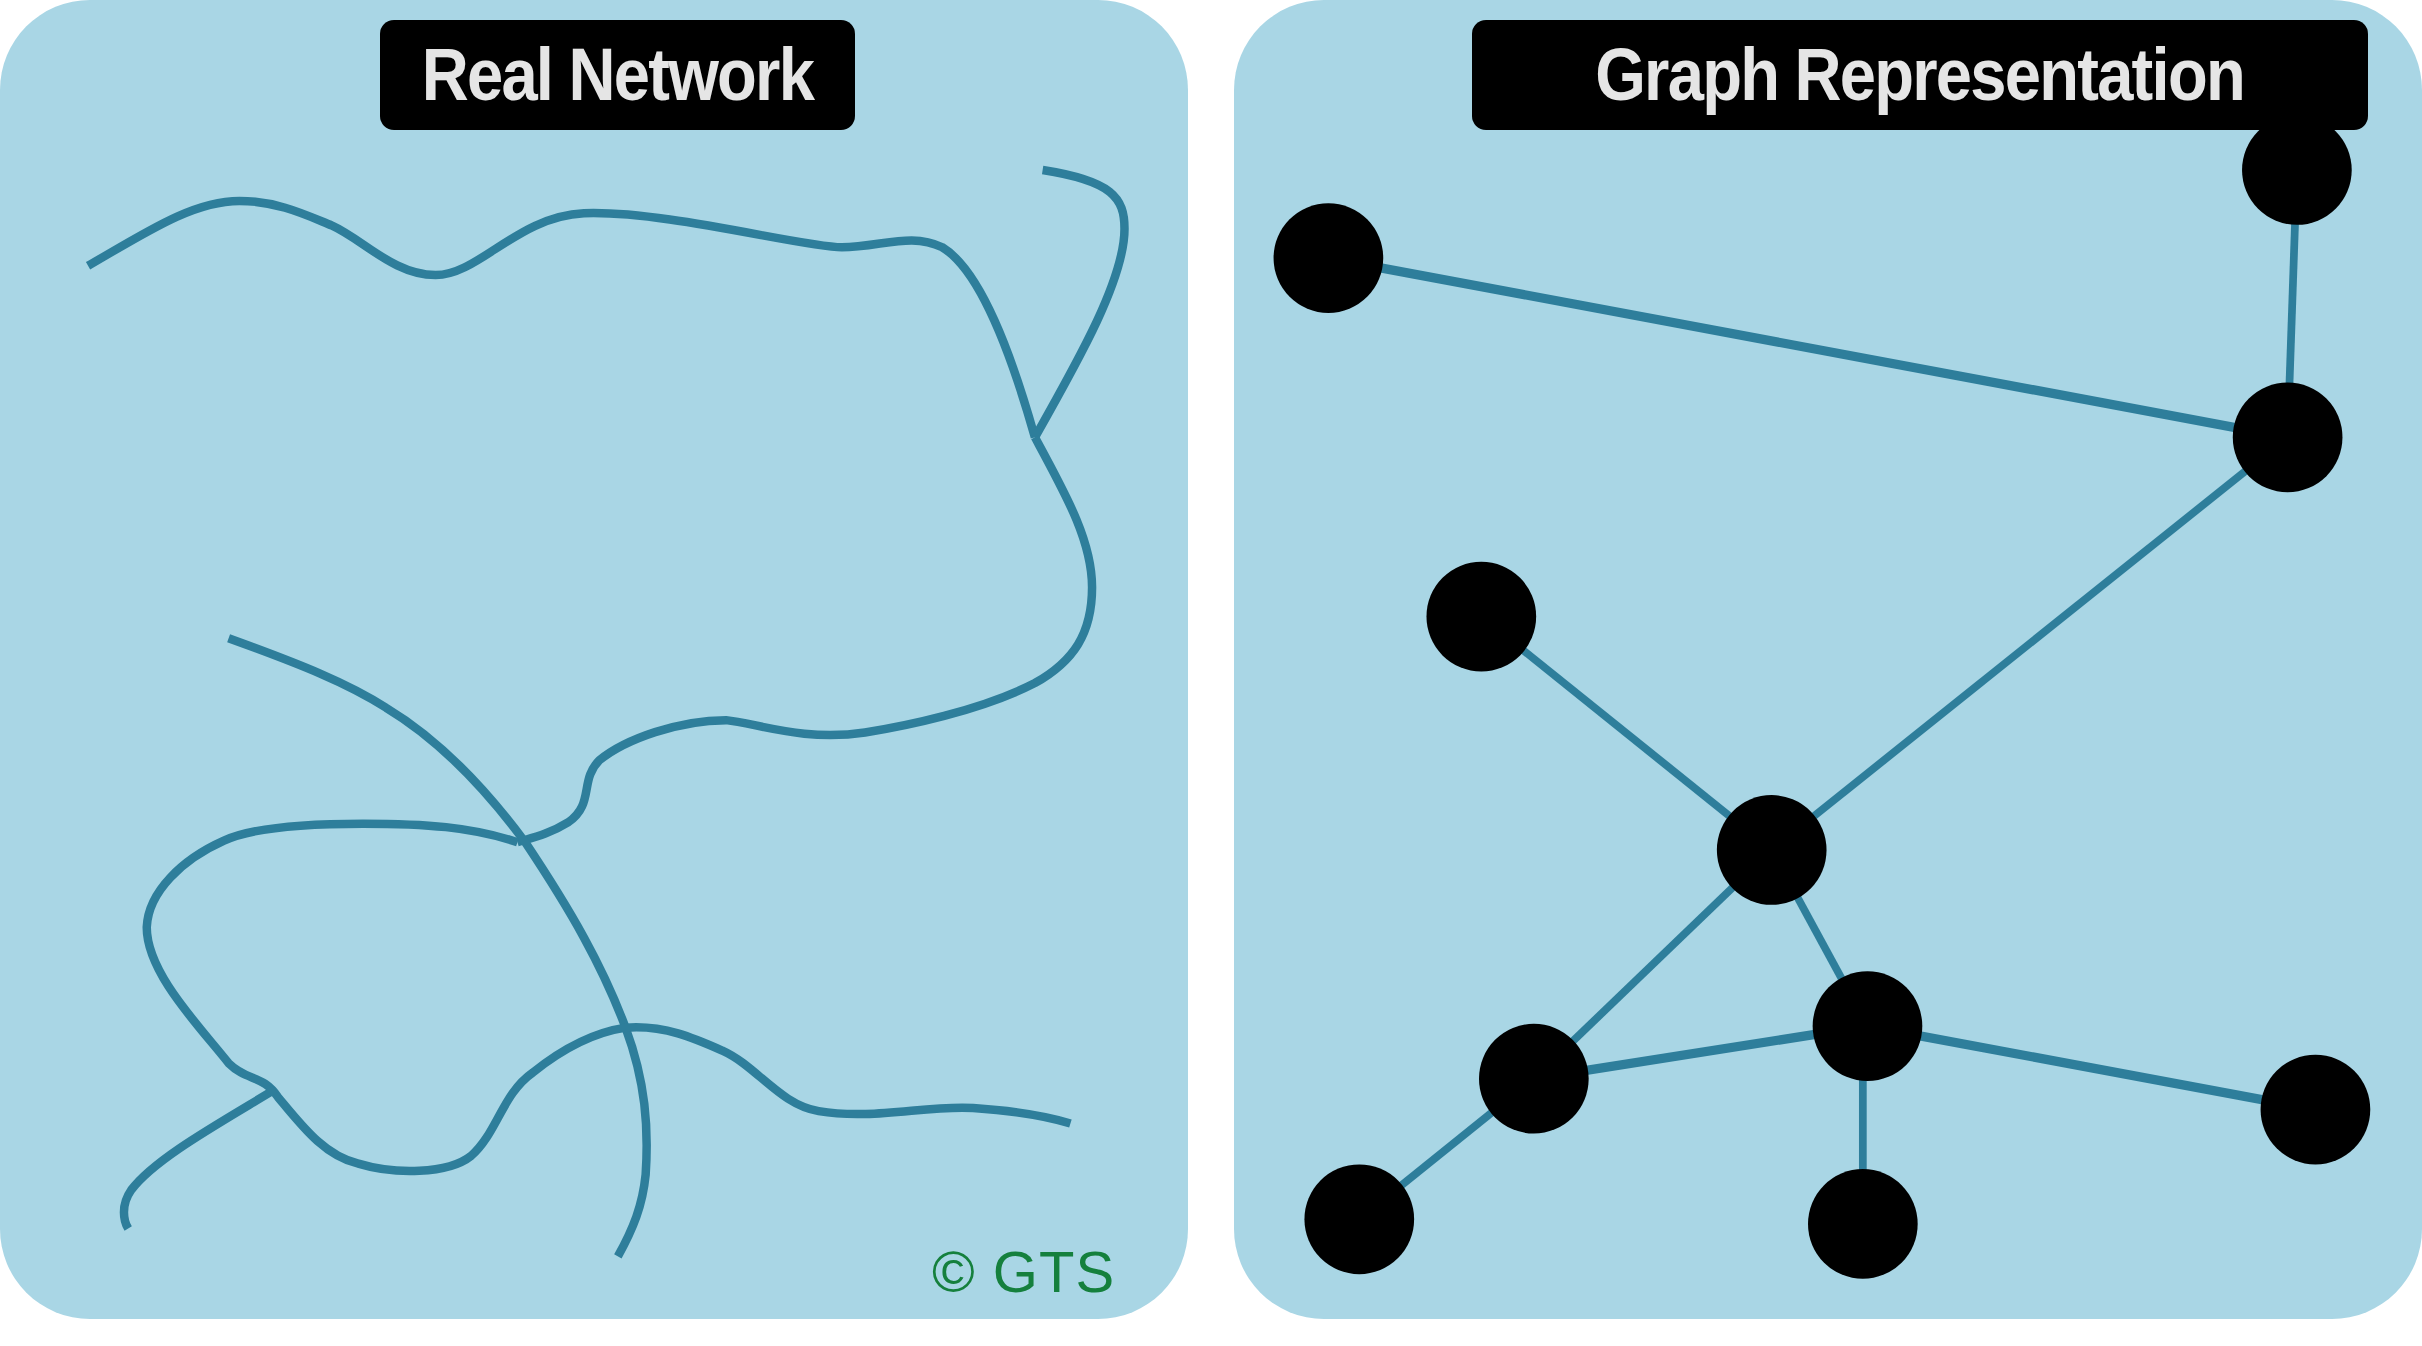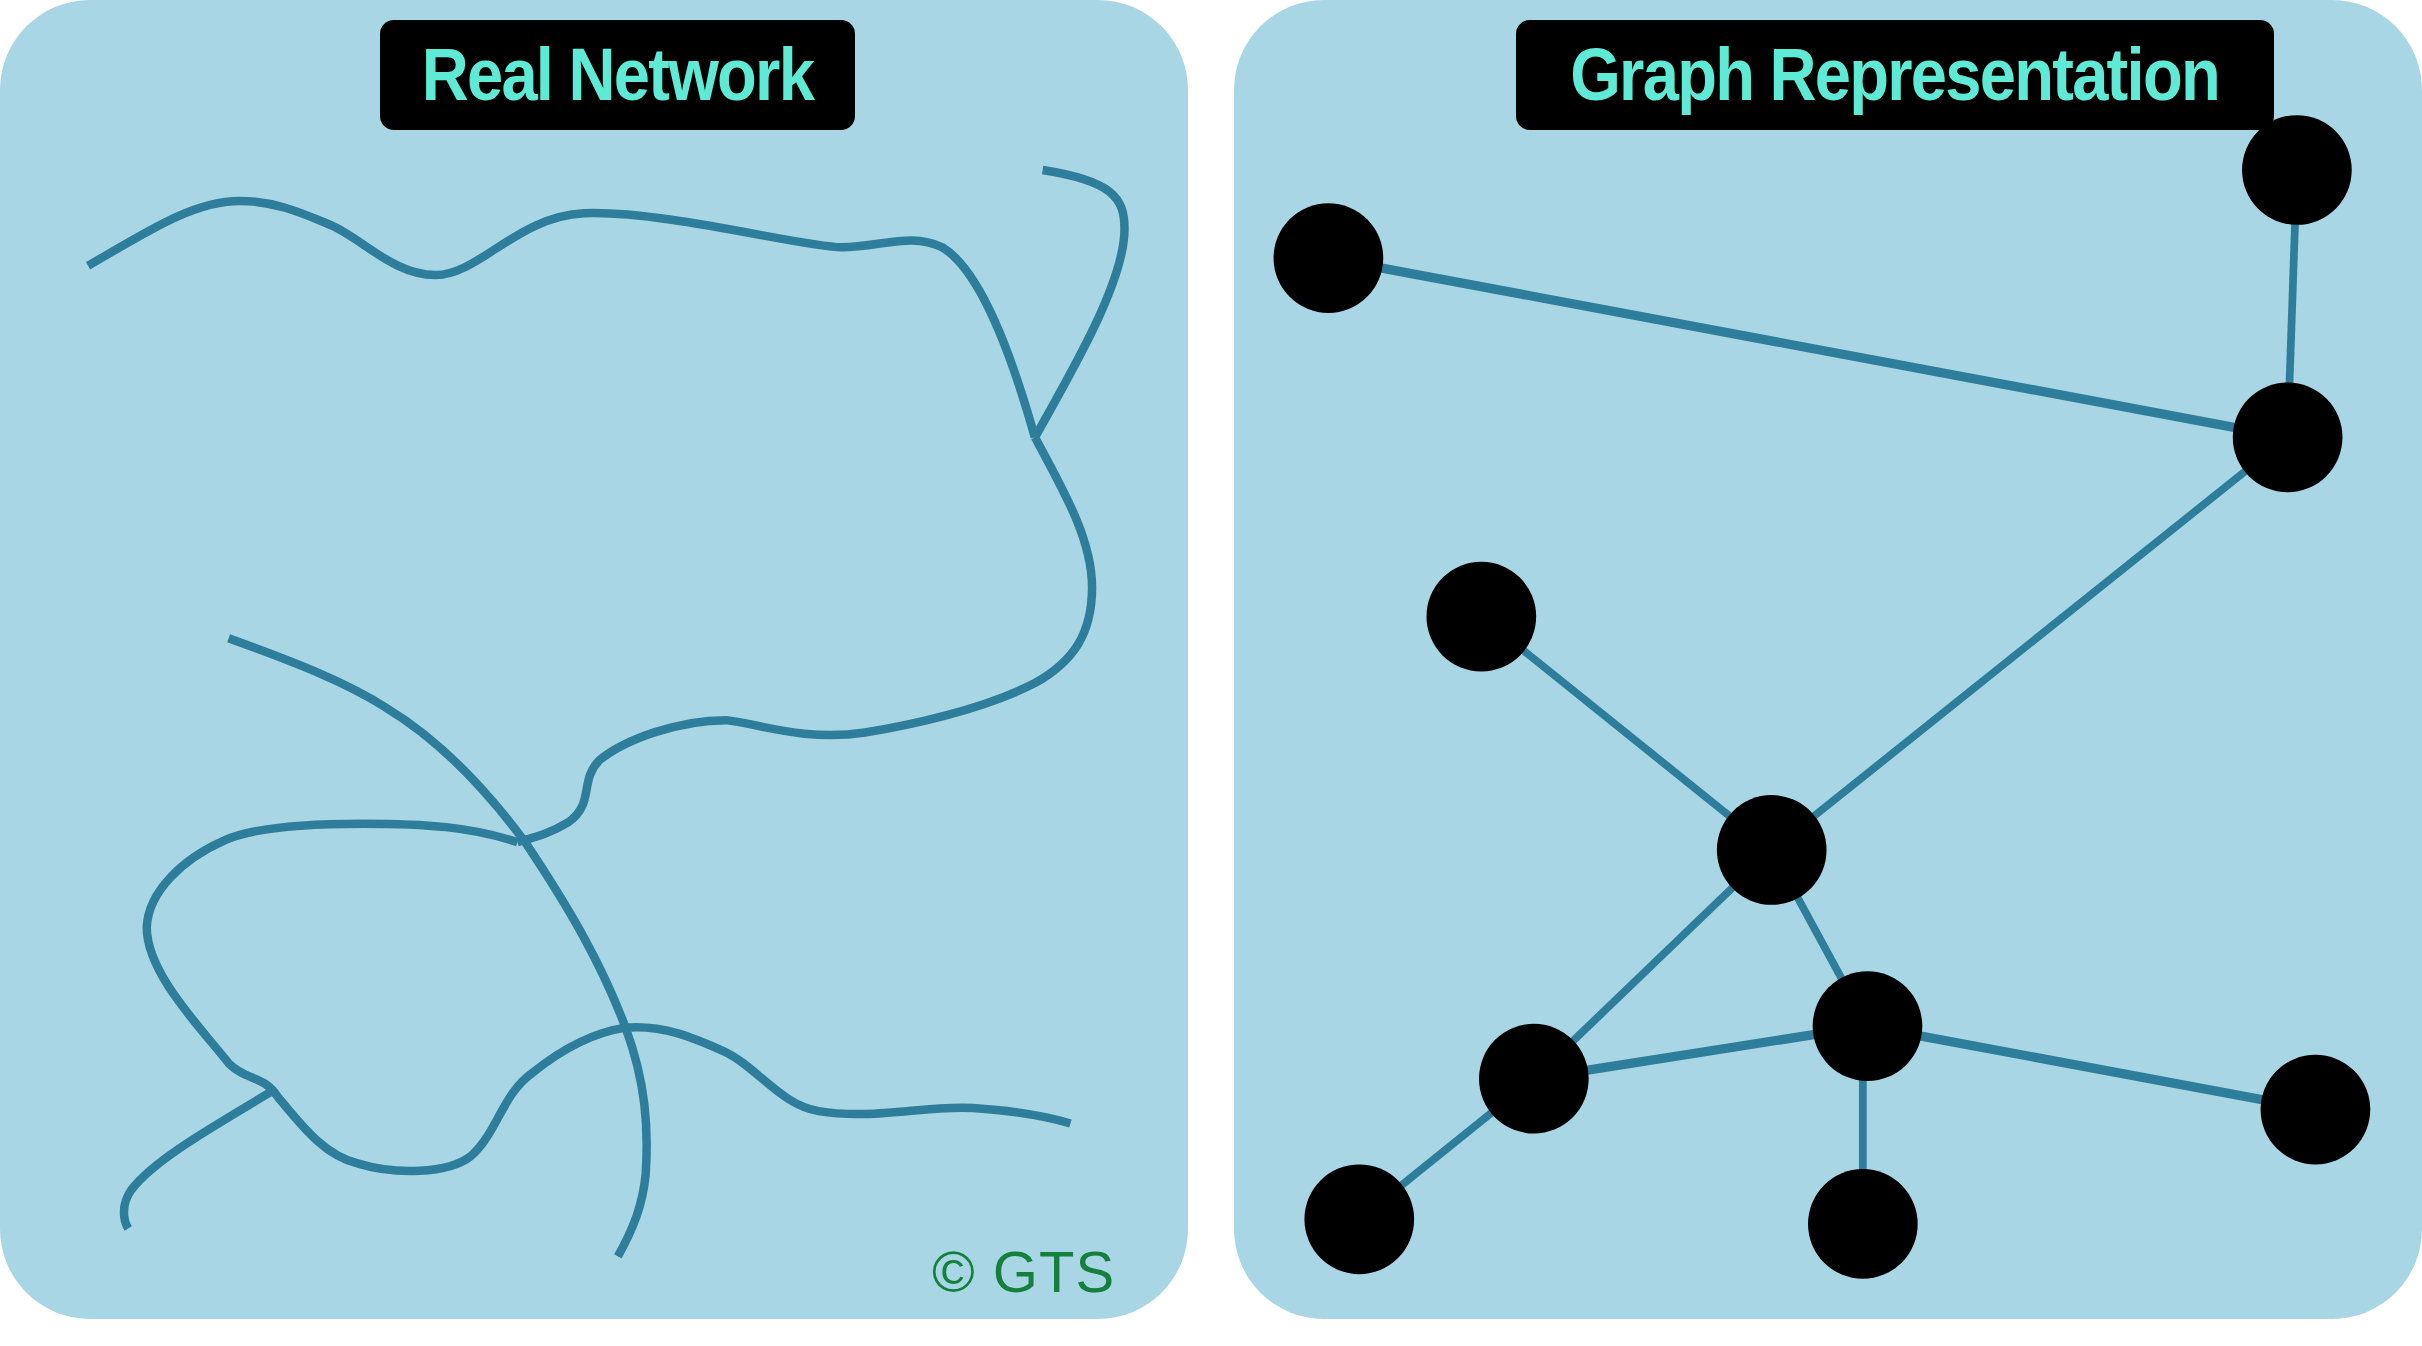--- a/index.html
+++ b/index.html
@@ -2,26 +2,26 @@
 <html><head>
 <meta charset="utf-8">
 <style>
   html, body { margin: 0; padding: 0; background: #ffffff; }
   body { width: 2422px; height: 1346px; position: relative; overflow: hidden; font-family: "Liberation Sans", sans-serif; }
   .panel { position: absolute; background: #a9d6e5; border-radius: 90px; }
   #panel-left { left: 0; top: 0; width: 1188px; height: 1319px; }
   #panel-right { left: 1234px; top: 0; width: 1188px; height: 1319px; }
   .title-box {
     position: absolute; top: 20px; height: 110px; background: #000000; border-radius: 14px;
-    color: #5eead4; font-weight: bold; font-size: 74px; line-height: 110px; text-align: center;
+    color: #e5e5e5; font-weight: bold; font-size: 74px; line-height: 110px; text-align: center;
     letter-spacing: -2px; white-space: nowrap;
     font-family: "Liberation Sans", sans-serif;
   }
   #title-left { left: 380px; width: 475px; }
-  #title-right { left: 1516px; width: 758px; }
+  #title-right { left: 1472px; width: 896px; }
   .title-box span { display: inline-block; transform: scaleX(0.88); transform-origin: center; }
   #canvas { position: absolute; left: 0; top: 0; width: 2422px; height: 1346px; }
   #copyright {
     position: absolute; left: 932px; top: 1238px; font-size: 58px; color: #15803d;
     font-family: "Liberation Sans", sans-serif; white-space: nowrap; letter-spacing: 1px;
   }
   .road { fill: none; stroke: #2e7e9b; stroke-width: 5.5; stroke-linecap: butt; stroke-linejoin: round; }
   .edge { stroke: #2e7e9b; stroke-width: 6; }
   .edge.thin { stroke-width: 5; }
   .node { fill: #000000; }

